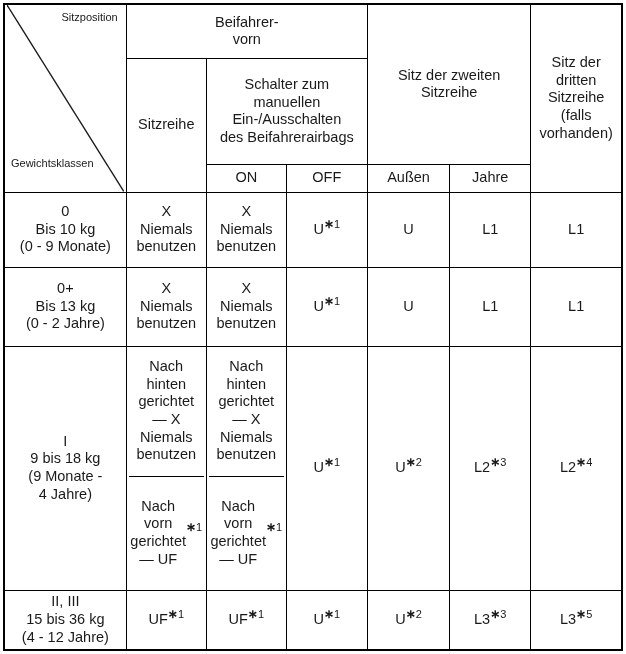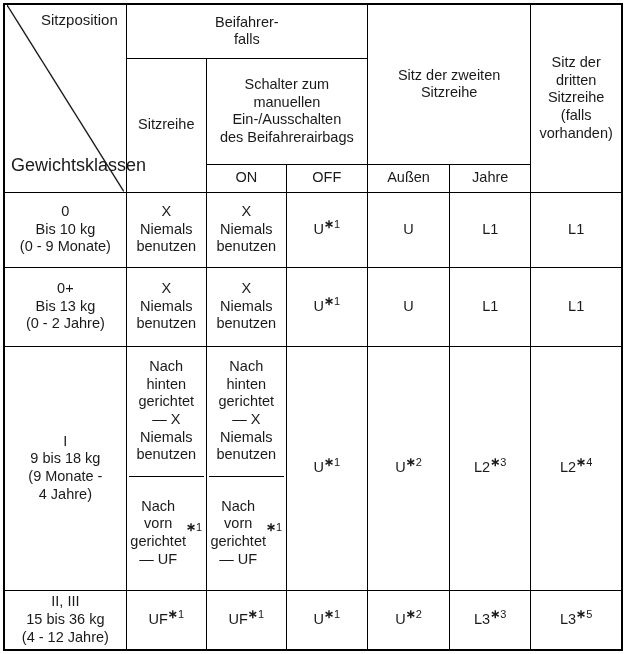--- a/index.html
+++ b/index.html
@@ -61,28 +61,28 @@
     left: 0;
     top: 0;
     width: 100%;
     height: 100%;
     display: block;
   }
   .corner-top {
     position: absolute;
     top: 6px;
     right: 6px;
-    font-size: 15px;
+    font-size: 11px;
     white-space: nowrap;
   }
   .corner-bottom {
     position: absolute;
-    bottom: 15px;
+    bottom: 21px;
     left: 4px;
-    font-size: 18px;
+    font-size: 11px;
     white-space: nowrap;
   }
 
   
   td.wclass {
     text-align: left;
     padding-left: 5px;
     vertical-align: middle;
     white-space: pre-line;
   }
@@ -158,21 +158,21 @@
           <div class="corner-inner">
             <svg viewBox="0 0 110 180" preserveAspectRatio="none">
               <line x1="0" y1="0" x2="110" y2="180" stroke="#1a1a1a" stroke-width="1.4" vector-effect="non-scaling-stroke"></line>
             </svg>
             <span class="corner-top">Sitzposition</span>
             <span class="corner-bottom">Gewichtsklassen</span>
           </div>
         </td>
         <td class="hdr" colspan="3">
           <span class="cellwrap">Beifahrer-
-falls</span>
+vorn</span>
         </td>
         <td class="hdr" colspan="2" rowspan="2">
           <span class="cellwrap">Sitz der zweiten
 Sitzreihe</span>
         </td>
         <td class="hdr" rowspan="3">
           <span class="cellwrap">Sitz der
 dritten
 Sitzreihe
 (falls

